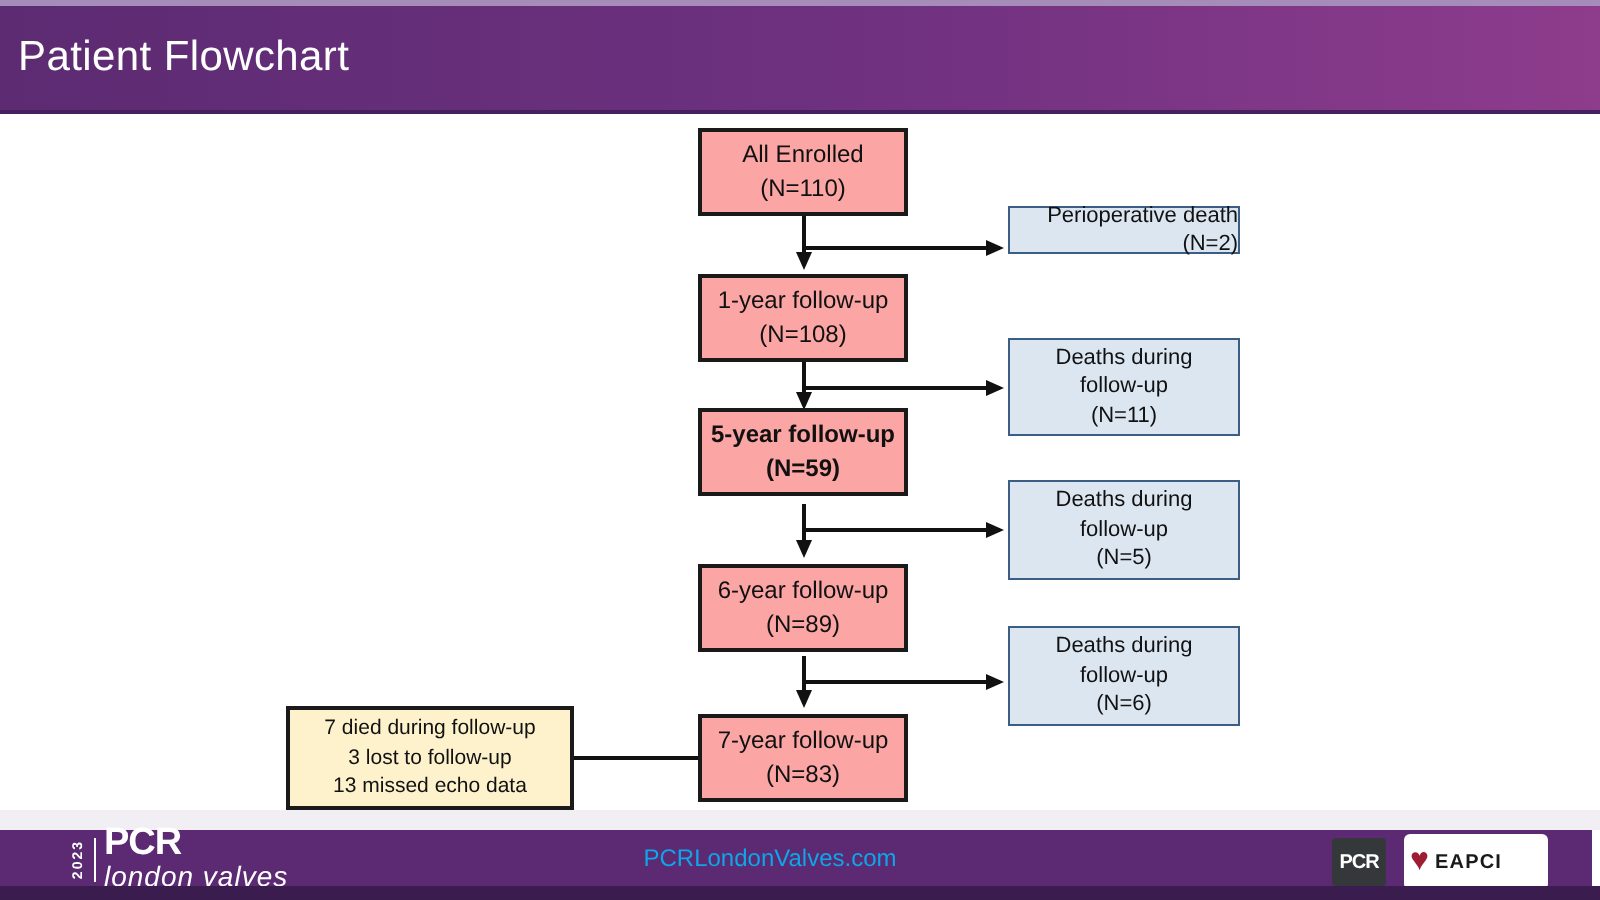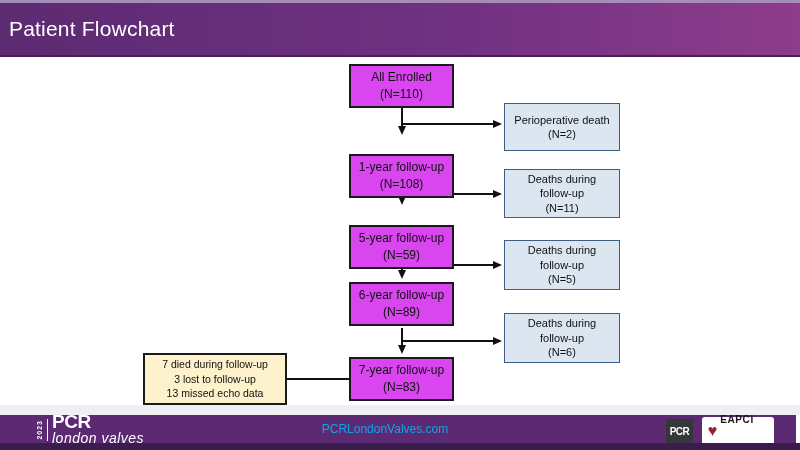--- a/index.html
+++ b/index.html
@@ -21,21 +21,21 @@
     color:#ffffff; font-size:21px; font-weight:400; padding-left:9px; letter-spacing:0.2px;
   }
 
   
   .box {
     position:absolute; display:flex; flex-direction:column; justify-content:center;
     text-align:center; color:#111;
   }
   .main-box {
     left:349px; width:105px; height:44px;
-    background:#d946ef; border:2px solid #1a1a1a; font-size:12px; line-height:17px;
+    background:#fca5a5; border:2px solid #1a1a1a; font-size:12px; line-height:17px;
   }
   .side-box {
     left:504px; width:116px;
     background:#dce6f1; border:1.5px solid #3c5e85; font-size:11px; line-height:14.5px;
   }
   .note-box {
     left:143px; top:353px; width:144px; height:52px;
     background:#fdf2cc; border:2px solid #1a1a1a; font-size:10.5px; line-height:14.5px;
   }
   .connectors { position:absolute; left:0; top:0; }
@@ -73,21 +73,21 @@
   .pcr-badge {
     width:27px; height:24px; background:#35383a; border-radius:2px;
     display:flex; align-items:center; justify-content:center;
     color:#fff; font-weight:bold; font-size:10px; letter-spacing:-0.5px;
   }
   .eapci-badge {
     width:72px; height:28px; background:#ffffff; border-radius:3px;
     display:flex; align-items:center; justify-content:center; gap:3px; padding:2px 3px;
   }
   .eapci-heart { color:#9f1d32; font-size:16px; line-height:1; }
-  .eapci-col { display:flex; flex-direction:column; overflow:hidden;gap:20px; }
+  .eapci-col { display:flex; flex-direction:row; overflow:hidden;gap:20px; }
   .eapci-name { color:#1a1a1a; font-weight:bold; font-size:10px; letter-spacing:0.6px; line-height:1.1; }
   .eapci-tag { color:#b03030; font-size:3px; white-space:nowrap; overflow:hidden; max-width:48px; }
 </style>
 </head>
 <body>
 
 <div class="slide">
 
   <div class="header">
     <div class="title">Patient Flowchart</div>
@@ -107,38 +107,38 @@
     <path class="conn" d="M402,265 H500"></path>
     <path class="conn" d="M402,328 V352"></path>
     <path class="conn" d="M402,341 H500"></path>
     <path class="conn" d="M349,379 H272"></path>
   </svg>
 
   <div class="box main-box" style="top:64px;">
     <span>All Enrolled</span>
     <span>(N=110)</span>
   </div>
-  <div class="box main-box" style="top:154px;">
+  <div class="box main-box" style="top:137px;">
     <span>1-year follow-up</span>
     <span>(N=108)</span>
   </div>
-  <div class="box main-box" style="top:225px;">
+  <div class="box main-box" style="top:204px;font-weight:bold;">
     <span>5-year follow-up</span>
     <span>(N=59)</span>
   </div>
   <div class="box main-box" style="top:282px;">
     <span>6-year follow-up</span>
     <span>(N=89)</span>
   </div>
   <div class="box main-box" style="top:357px;">
     <span>7-year follow-up</span>
     <span>(N=83)</span>
   </div>
 
-  <div class="box side-box" style="top:103px; height:48px;">
+  <div class="box side-box" style="top:103px; height:24px;align-items:flex-end;">
     <span>Perioperative death</span>
     <span>(N=2)</span>
   </div>
   <div class="box side-box" style="top:169px; height:49px;">
     <span>Deaths during</span>
     <span>follow-up</span>
     <span>(N=11)</span>
   </div>
   <div class="box side-box" style="top:240px; height:50px;">
     <span>Deaths during</span>

